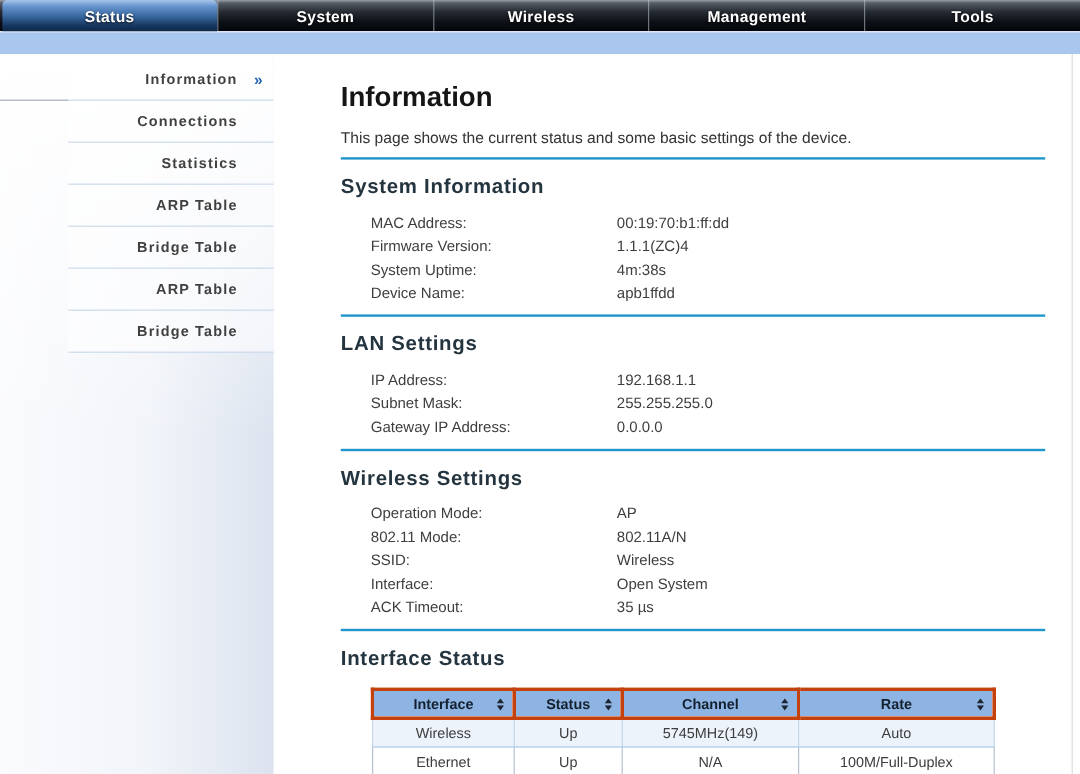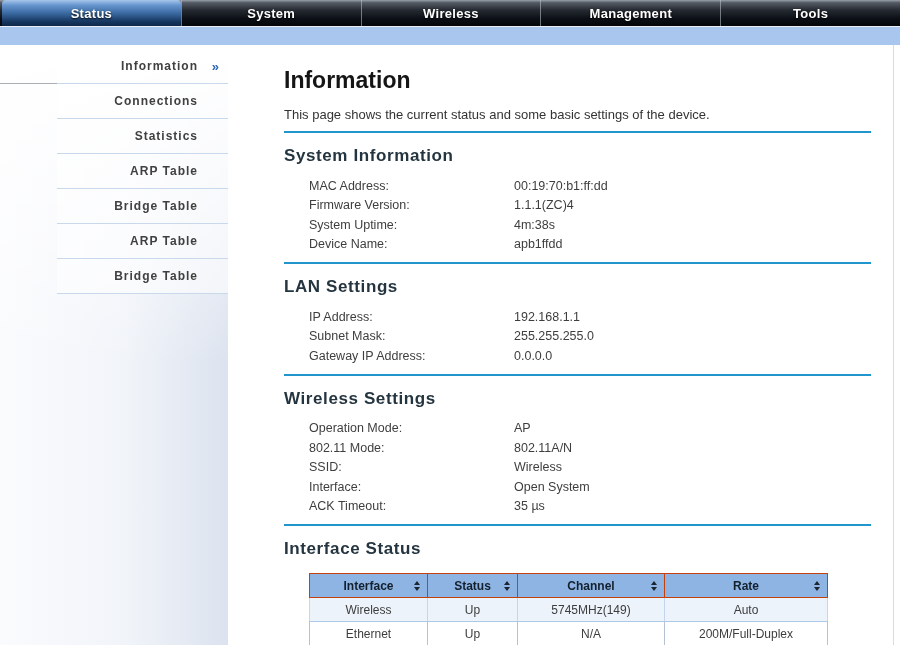--- a/index.html
+++ b/index.html
@@ -59,21 +59,21 @@
   .section-heading { margin-top:13px; font-size:17px; font-weight:bold; color:#253540; letter-spacing:.6px; }
   .kv-rows { margin:10px 0 8px 25px; }
   .kv-row { display:flex; height:19.5px; align-items:center; }
   .kv-label { width:205px; font-size:12.5px; color:#3e3e3e; flex:none; }
   .kv-value { font-size:12.5px; color:#3e3e3e; }
 
   
   table.iface { margin:14px 0 0 25px; border-collapse:collapse; table-layout:fixed; width:518px; }
   table.iface th {
     height:24px; background:#8db4e2; font-size:12px; font-weight:bold; color:#14202e;
-    border:1px solid #c2410c; position:relative; cursor:pointer;
+    border:3px solid #c2410c; position:relative; cursor:pointer;
   }
   table.iface td {
     height:24px; text-align:center; font-size:12px; color:#3d3d3d;
     border:1px solid #b6c2d2; background:#fff;
   }
   table.iface tr.alt td { background:#edf3fb; border-color:#c5d6ea; border-bottom-color:#aec9e8; }
   .sort-icon {
     position:absolute; right:7px; top:50%; transform:translateY(-50%);
     display:flex; flex-direction:column; align-items:center; row-gap:2px;
   }
@@ -246,21 +246,21 @@
           <tr class="alt">
             <td>Wireless</td>
             <td>Up</td>
             <td>5745MHz(149)</td>
             <td>Auto</td>
           </tr>
           <tr>
             <td>Ethernet</td>
             <td>Up</td>
             <td>N/A</td>
-            <td>200M/Full-Duplex</td>
+            <td>100M/Full-Duplex</td>
           </tr>
         </tbody>
           </table>
 
       </div>
     </div>
 
   </div>
 </div>
 

